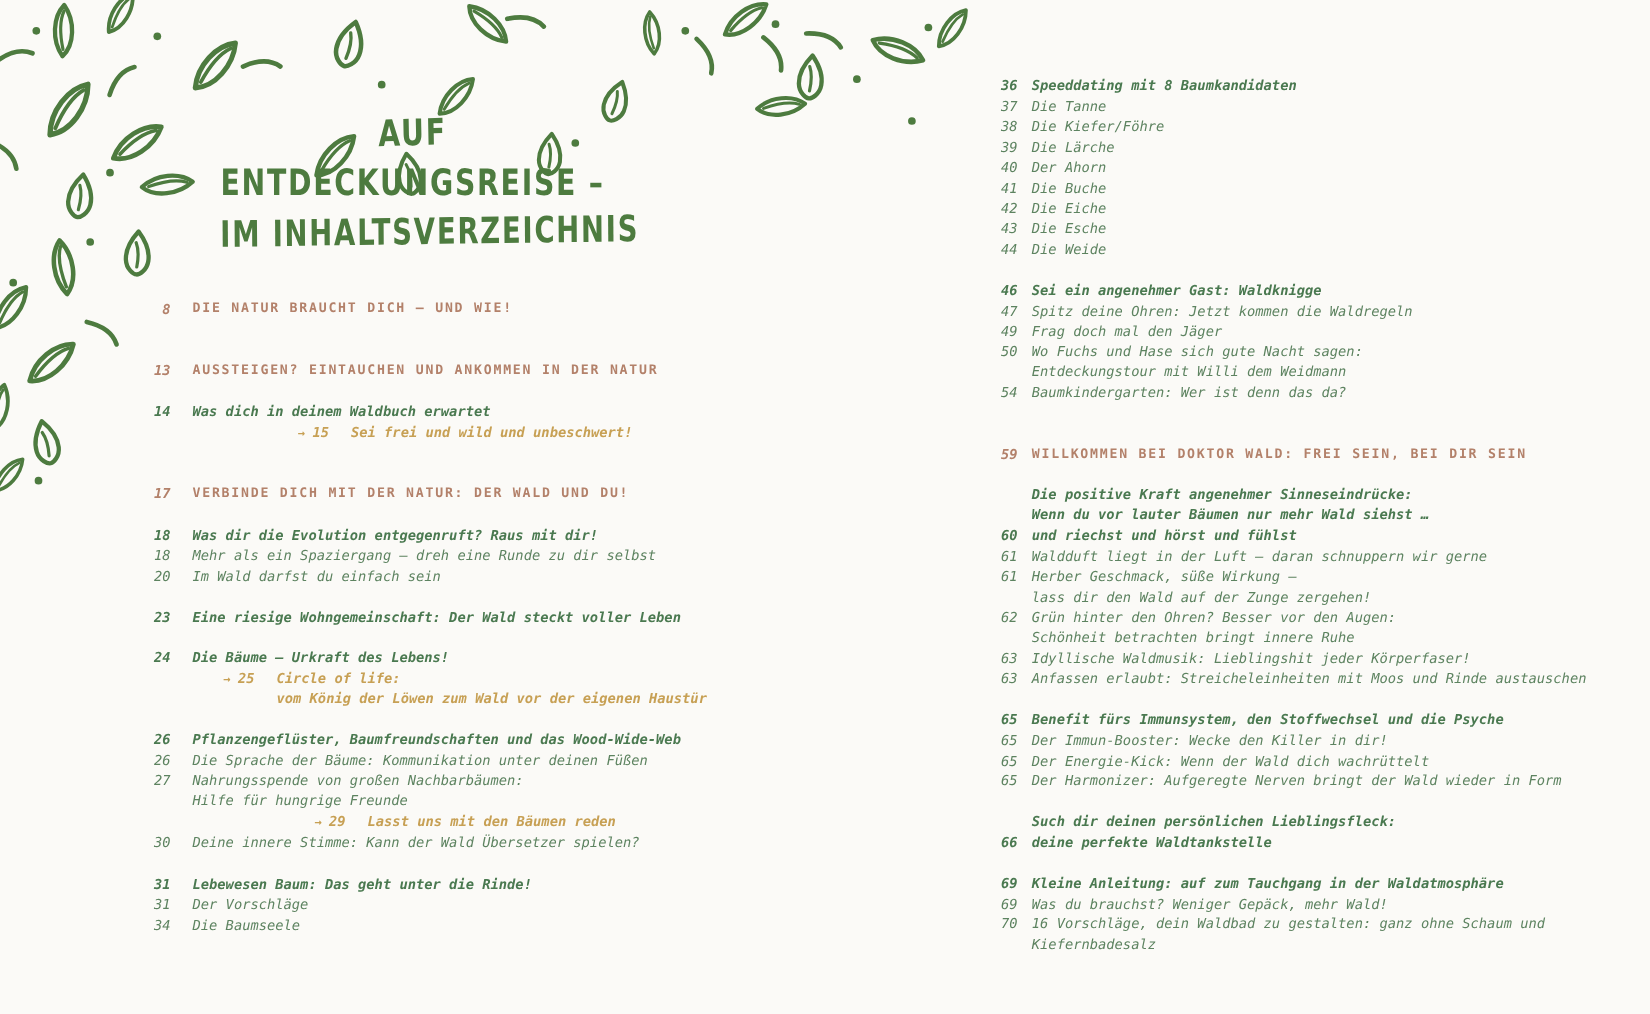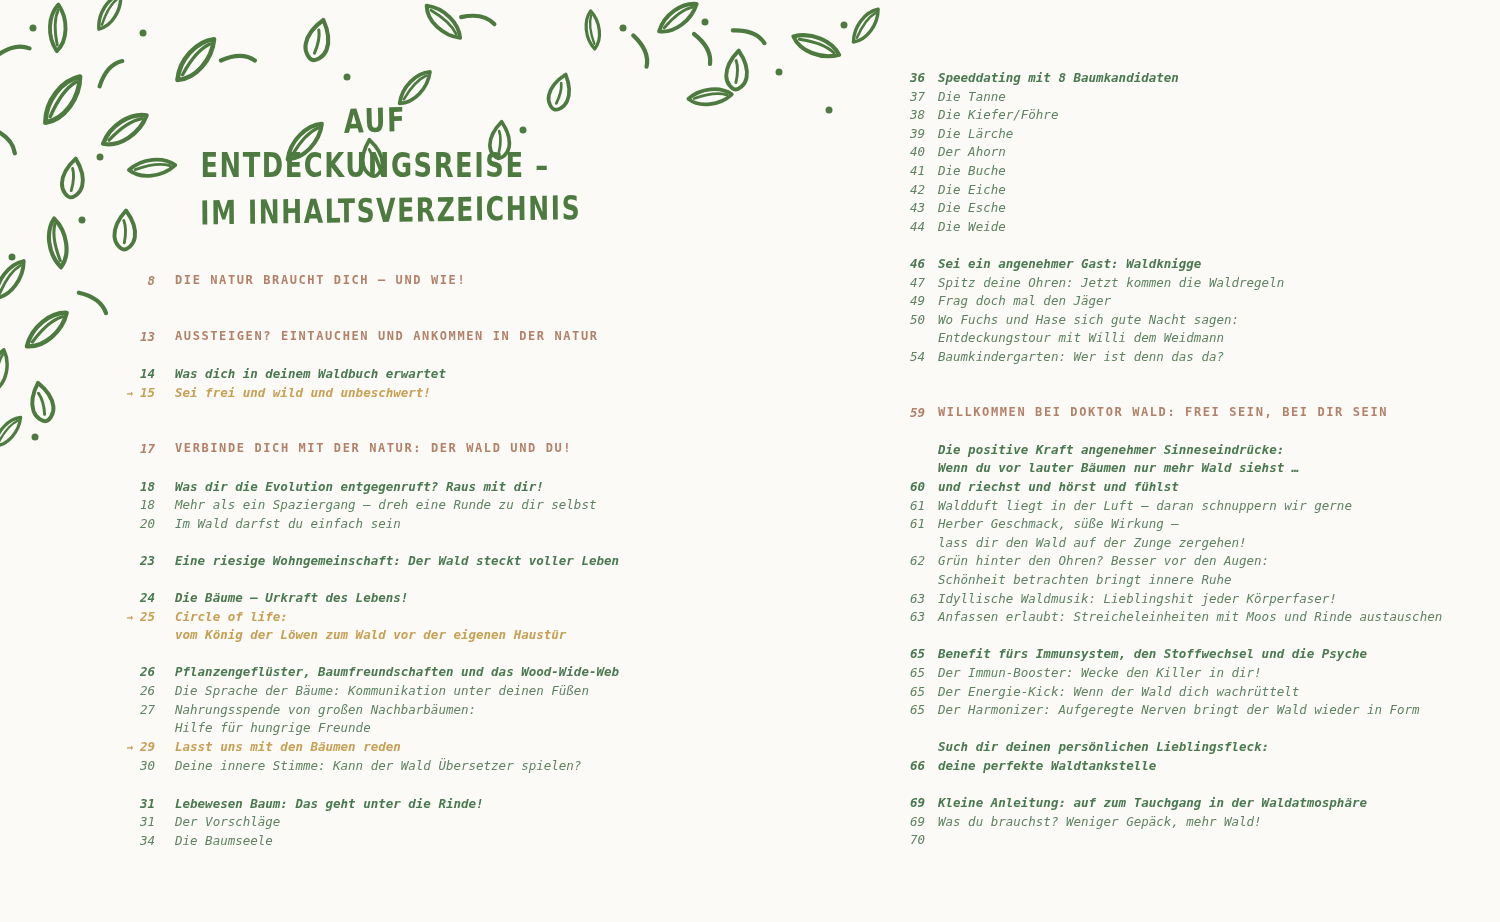--- a/index.html
+++ b/index.html
@@ -42,21 +42,21 @@
 
   .s-chapter{color:#b3816a;}
   .s-chapter .lines{
     font-weight:bold;font-size:12px;letter-spacing:1.6px;margin-top:-1px;
   }
   .s-bold{color:#4a7950;}
   .s-bold .lines{font-style:italic;font-weight:bold;}
   .s-regular{color:#5d8360;}
   .s-regular .lines{font-style:italic;}
   .s-regular .num{font-weight:normal;}
-  .s-highlight{color:#c7a054;}
+  .s-highlight{color:#c7a054;justify-content:center;}
   .s-highlight .lines{font-style:italic;font-weight:bold;}
   .arrow-glyph{font-size:11px;font-style:normal;letter-spacing:0;}
 </style>
 </head>
 <body>
 
 <div class="page">
 
   <svg class="leaves" width="900" height="470" viewBox="0 0 900 470" aria-hidden="true">
     <defs>
@@ -420,16 +420,20 @@
         </div>
       </div>
       <div class="entry s-regular g0">
         <span class="num">69</span>
         <div class="lines">
           <div class="line">Was du brauchst? Weniger Gepäck, mehr Wald!</div>
         </div>
       </div>
       <div class="entry s-regular g0">
         <span class="num">70</span>
+        <div class="lines">
+          <div class="line">16 Vorschläge, dein Waldbad zu gestalten: ganz ohne Schaum und</div>
+          <div class="line">Kiefernbadesalz</div>
+        </div>
       </div>
     </div>
 
 </div>
 
 </body></html>

